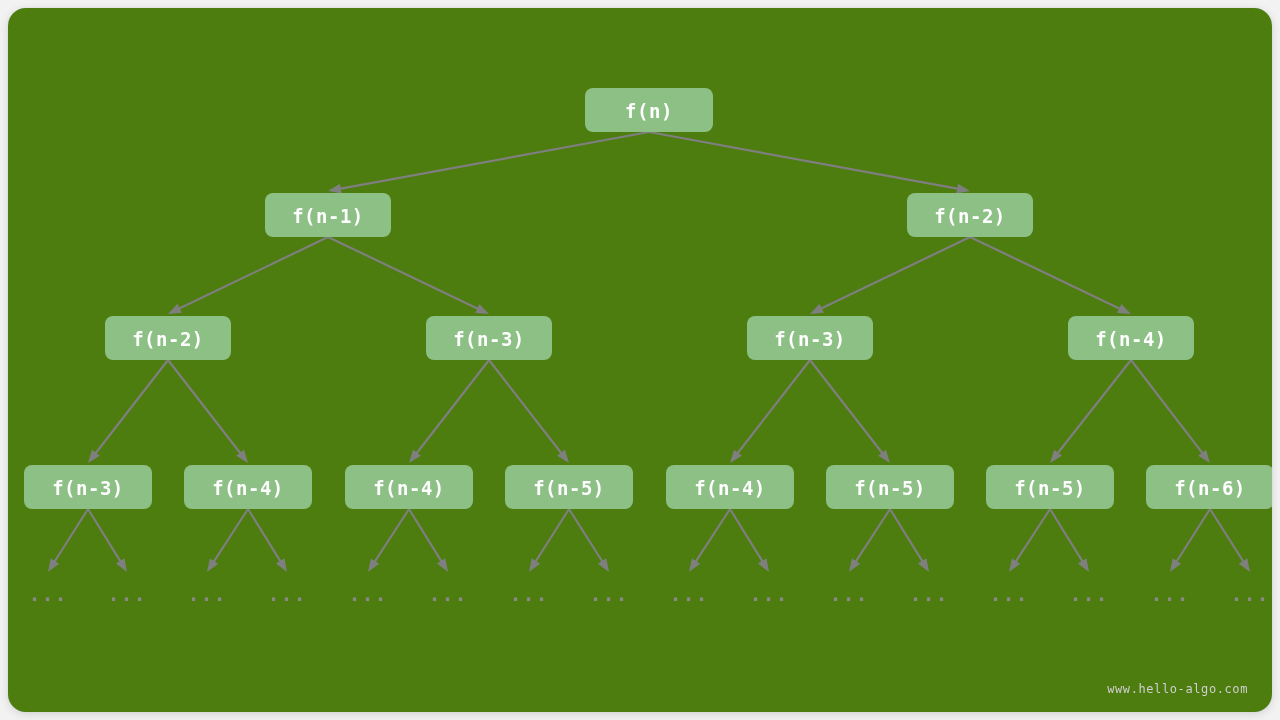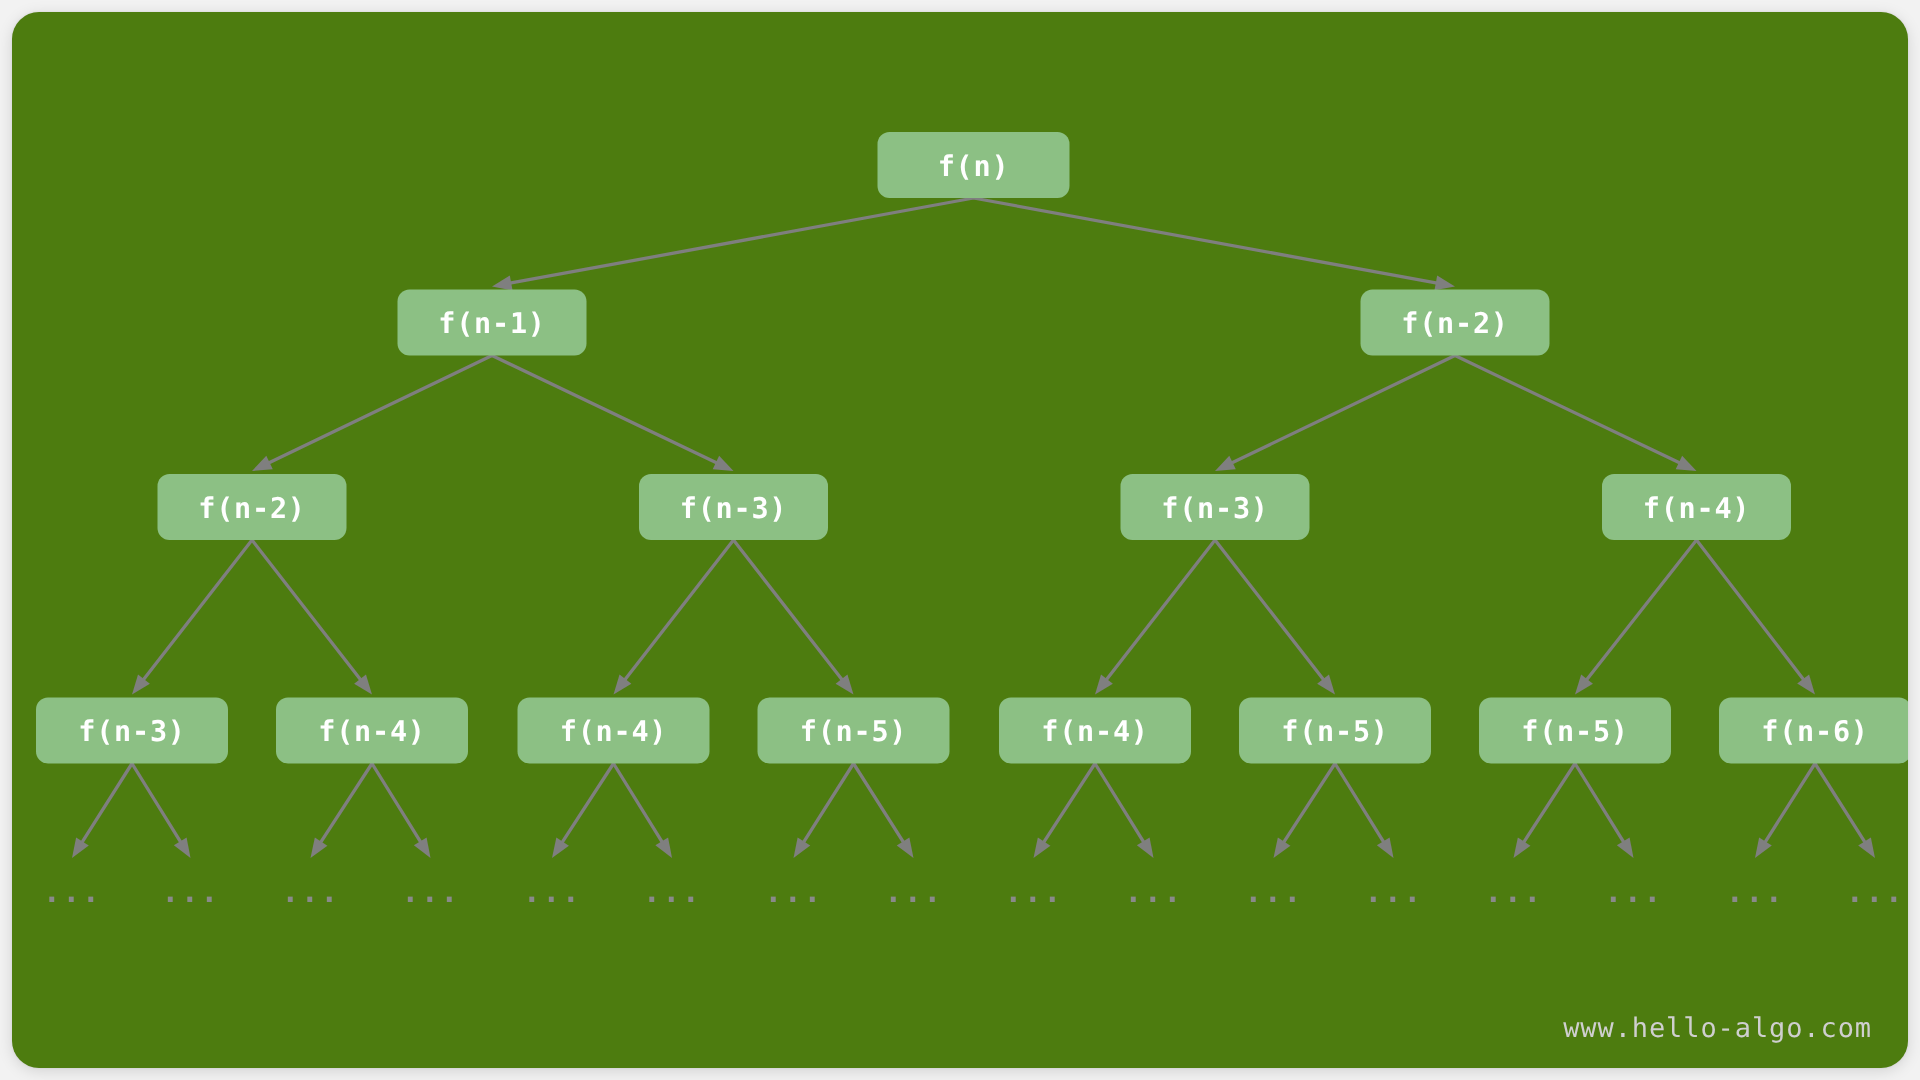--- a/index.html
+++ b/index.html
@@ -64,21 +64,21 @@
     text-anchor: middle;
     dominant-baseline: central;
     letter-spacing: 1px;
   }
   .watermark {
     position: absolute;
     right: 24px;
     bottom: 16px;
     color: #cfcfcf;
     font-family: "DejaVu Sans Mono", monospace;
-    font-size: 18px;
+    font-size: 12px;
     letter-spacing: 0.6px;
     user-select: none;
     text-align: right;
   }
 </style>
 </head>
 <body>
 
 <div id="stage">
   <div id="card">

